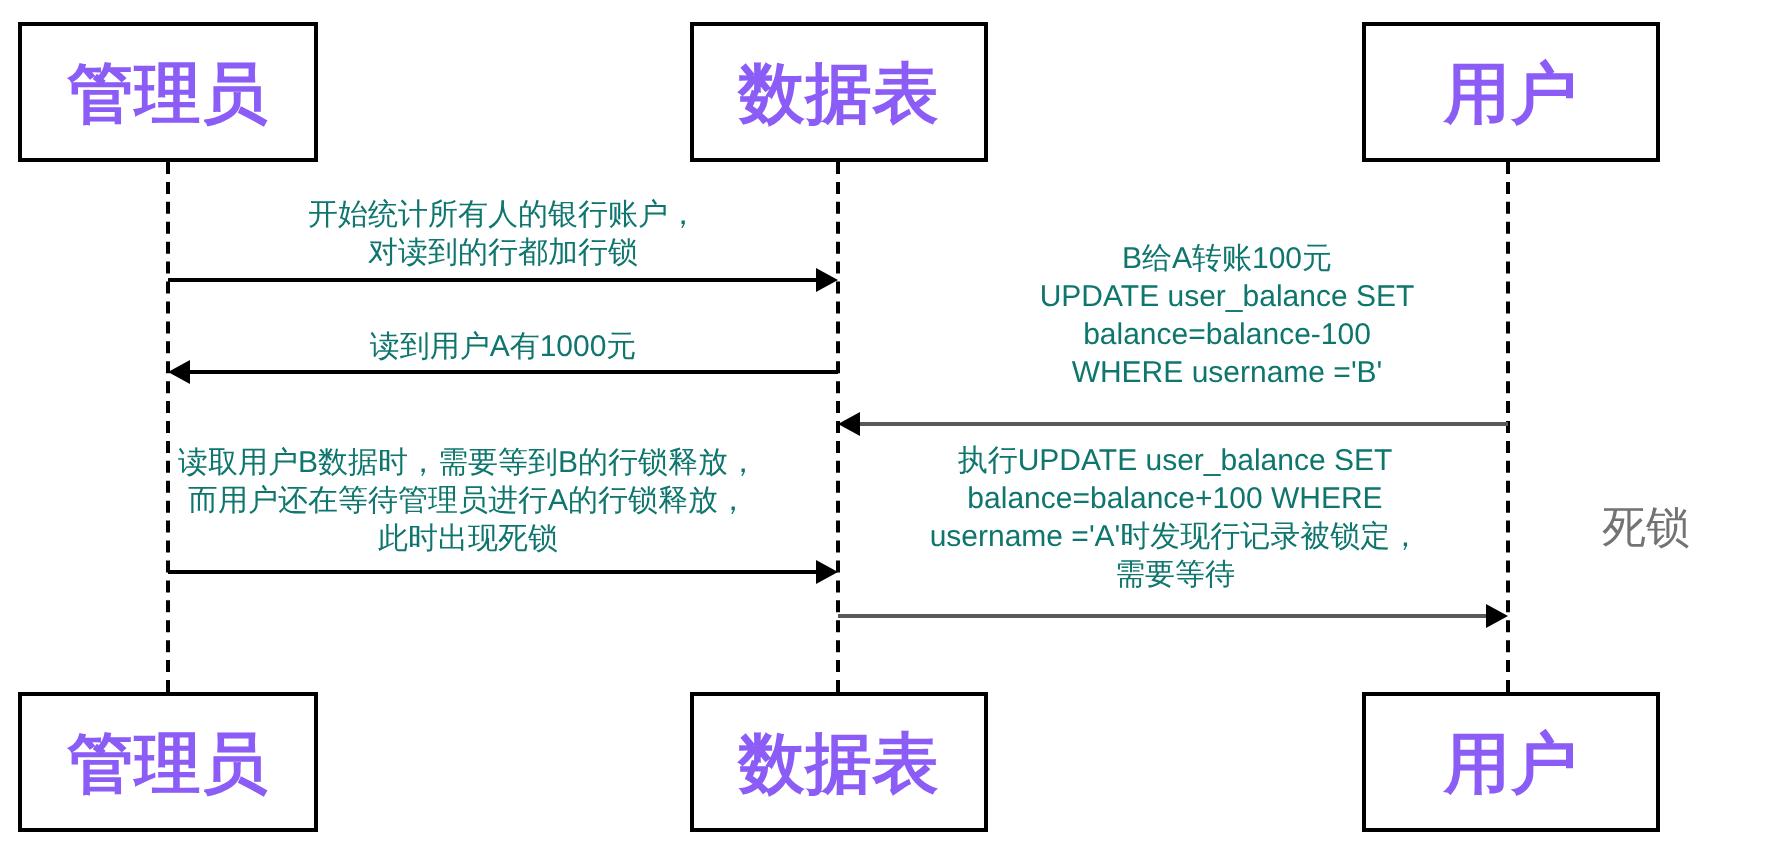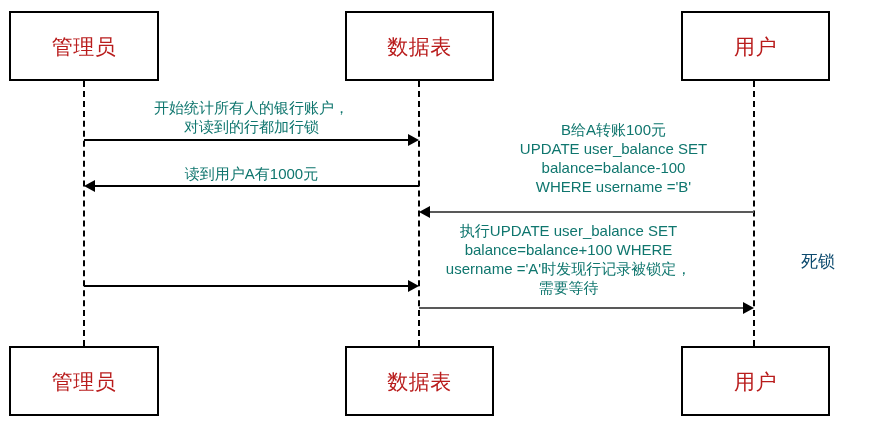--- a/index.html
+++ b/index.html
@@ -22,25 +22,26 @@
   .participant-box {
     position: absolute;
     box-sizing: border-box;
     border: 2px solid #000000;
     background: #ffffff;
     display: flex;
     align-items: center;
     justify-content: center;
   }
   .participant-label {
-    font-size: 21px;
+    font-size: 33px;
     line-height: 1;
-    color: #b91c1c;
+    color: #8b5cf6;
     letter-spacing: 0.5px;
     white-space: nowrap;
+    font-weight: bold;
   }
 
   
   .lifeline {
     position: absolute;
     width: 0;
     border-left: 2px dashed #000000;
   }
 
   
@@ -77,22 +78,22 @@
     white-space: pre-line;
   }
   .msg-text.sql {
     font-size: 15px;
     line-height: 19px;
   }
 
   
   .annotation {
     position: absolute;
-    color: #0c4a6e;
-    font-size: 17px;
+    color: #737373;
+    font-size: 22px;
     line-height: 1;
     white-space: nowrap;
   }
 </style>
 </head>
 <body>
 
 <div id="canvas">
 
   <div class="participant-box" style="left:9px; top:11px; width:150px; height:70px;">
@@ -120,24 +121,27 @@
   <div class="msg-line black" style="left:95px; top:185px; width:324px;"></div>
   <div class="arrowhead left" style="left:84px; top:180px;"></div>
 
   <div class="msg-text sql" style="left:456px; top:120px; width:315px;">B给A转账100元
 UPDATE user_balance SET
 balance=balance-100
 WHERE username ='B'</div>
   <div class="msg-line gray" style="left:430px; top:211px; width:324px;"></div>
   <div class="arrowhead left" style="left:419px; top:206px;"></div>
 
+  <div class="msg-text" style="left:58px; top:222px; width:352px;">读取用户B数据时，需要等到B的行锁释放，
+而用户还在等待管理员进行A的行锁释放，
+此时出现死锁</div>
   <div class="msg-line black" style="left:84px; top:285px; width:326px;"></div>
   <div class="arrowhead right" style="left:408px; top:280px;"></div>
 
-  <div class="msg-text sql" style="left:410px; top:221px; width:317px;">执行UPDATE user_balance SET
+  <div class="msg-text sql" style="left:429px; top:221px; width:317px;">执行UPDATE user_balance SET
 balance=balance+100 WHERE
 username ='A'时发现行记录被锁定，
 需要等待</div>
   <div class="msg-line gray" style="left:419px; top:307px; width:324px;"></div>
   <div class="arrowhead right" style="left:743px; top:302px;"></div>
 
   <div class="annotation" style="left:801px; top:253px;">死锁</div>
 
   <div class="participant-box" style="left:9px; top:346px; width:150px; height:70px;">
     <span class="participant-label">管理员</span>

